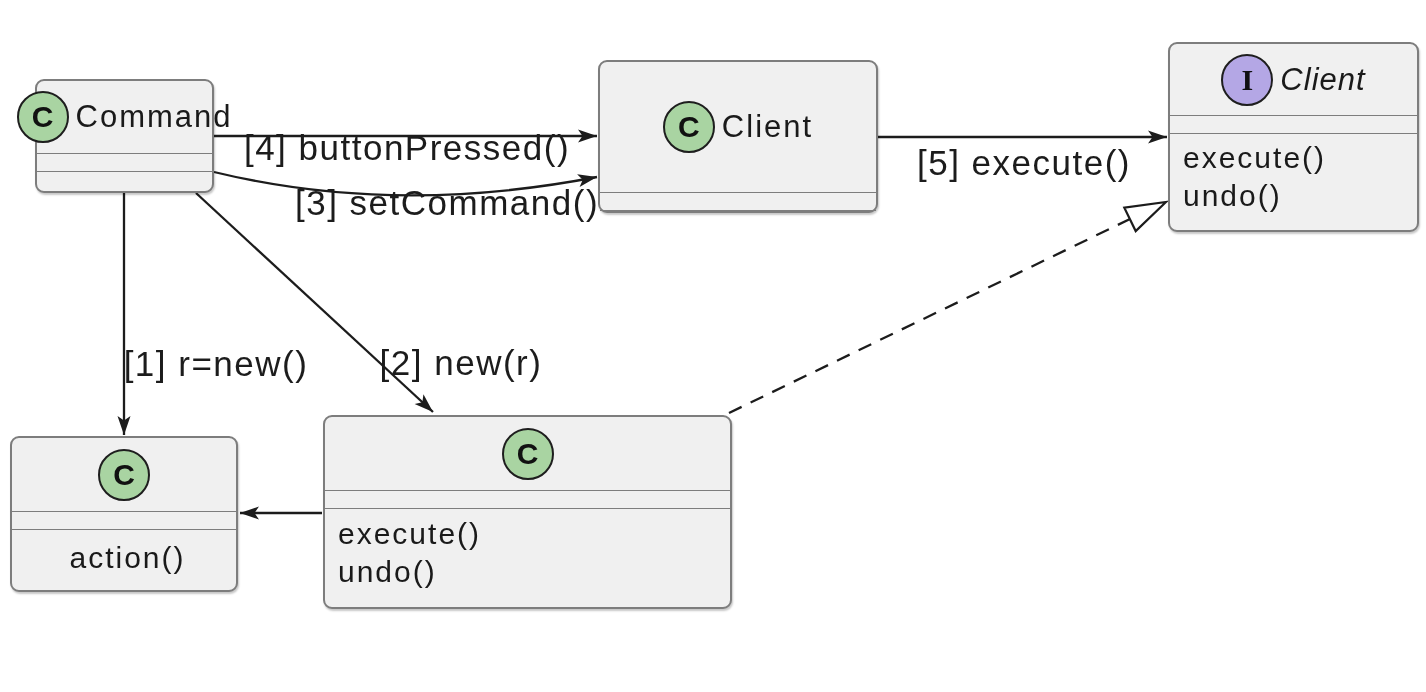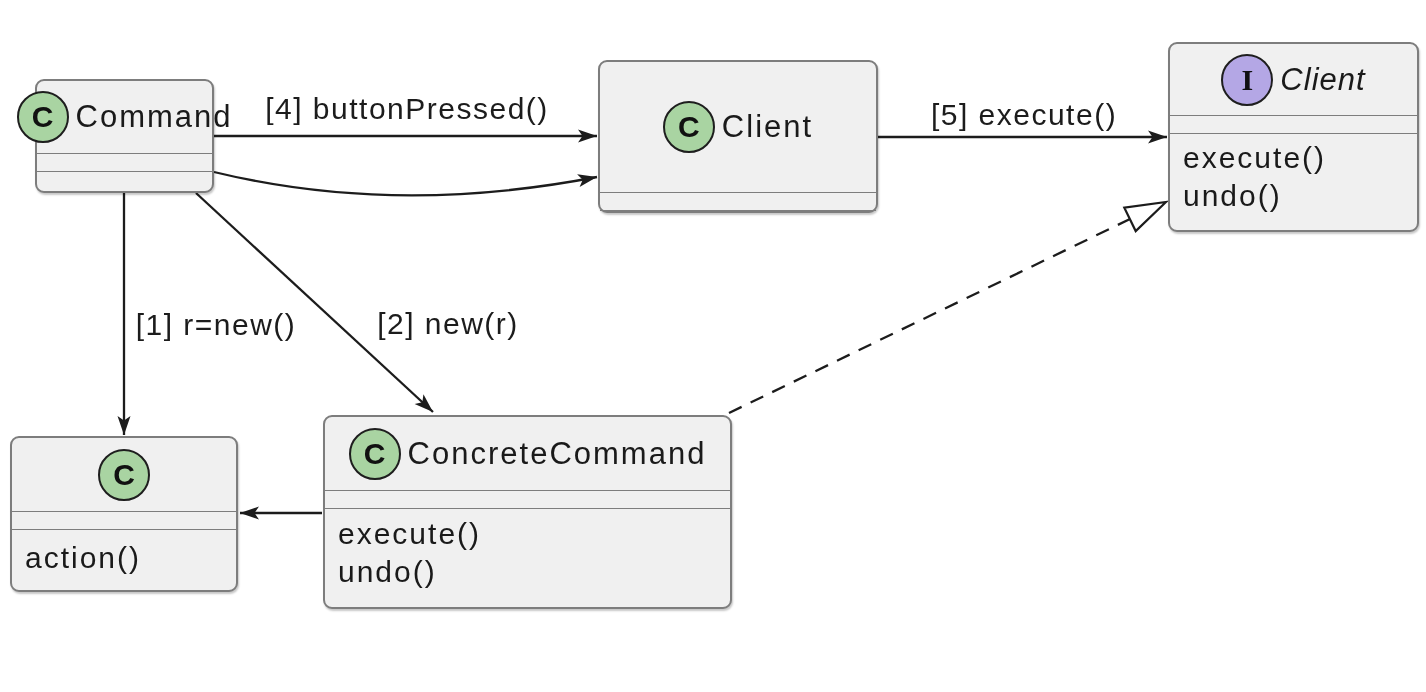--- a/index.html
+++ b/index.html
@@ -30,22 +30,22 @@
     flex:none; height:19px; box-sizing:border-box;
     border-top:1.5px solid #7d7d7d; border-bottom:1.5px solid #7d7d7d;
   }
   .uml-methods {
     flex:none; box-sizing:border-box;
     padding:6px 6px 0 13px; font-size:30px; letter-spacing:2px;
   }
   .method { line-height:38px; white-space:nowrap; }
 
   .edge-label {
-    position:absolute; font-size:30px; letter-spacing:1.5px;
-    white-space:nowrap; transform:translateX(-50%); color:#1c1c1c;
+    position:absolute; font-size:35px; letter-spacing:1.5px;
+    white-space:nowrap; transform:translateX(-50%); color:#1c1c1c;margin-top:36px;
   }
 </style>
 </head>
 <body>
 
 <div class="canvas">
 
   <svg class="edges-layer" width="1426" height="692" viewBox="0 0 1426 692" xmlns="http://www.w3.org/2000/svg">
     <defs>
       <marker id="arrowFilled" viewBox="0 0 21 15" refX="20" refY="7.5" markerWidth="21" markerHeight="15" orient="auto" markerUnits="userSpaceOnUse">
@@ -96,35 +96,35 @@
       <div class="method">execute()</div>
       <div class="method">undo()</div>
     </div>
   </div>
 
   <div class="uml-class" style="left:10px; top:436px; width:228px; height:156px;">
     <div class="uml-header">
       <span class="badge badge-class">C</span>
     </div>
     <div class="uml-attrs"></div>
-    <div class="uml-methods" style="height:60px; padding-top:9px;">
+    <div class="uml-methods" style="height:60px; padding-top:9px;text-align:center;">
       <div class="method">action()</div>
     </div>
   </div>
 
   <div class="uml-class" style="left:323px; top:415px; width:409px; height:194px;">
     <div class="uml-header">
       <span class="badge badge-class">C</span>
-      <span class="uml-title">ConcreteCommand</span>
     </div>
     <div class="uml-attrs"></div>
     <div class="uml-methods" style="height:98px; padding-top:6px;">
       <div class="method">execute()</div>
       <div class="method">undo()</div>
     </div>
   </div>
 
   <div class="edge-label" style="left:407px; top:92px;">[4] buttonPressed()</div>
-  <div class="edge-label" style="left:1024px; top:98px;">[5] execute()</div>
+  <div class="edge-label" style="left:447px; top:147px;">[3] setCommand()</div>
+  <div class="edge-label" style="left:1024px; top:107px;">[5] execute()</div>
   <div class="edge-label" style="left:216px; top:308px;">[1] r=new()</div>
-  <div class="edge-label" style="left:448px; top:307px;">[2] new(r)</div>
+  <div class="edge-label" style="left:461px; top:307px;">[2] new(r)</div>
 
 </div>
 
 </body></html>

